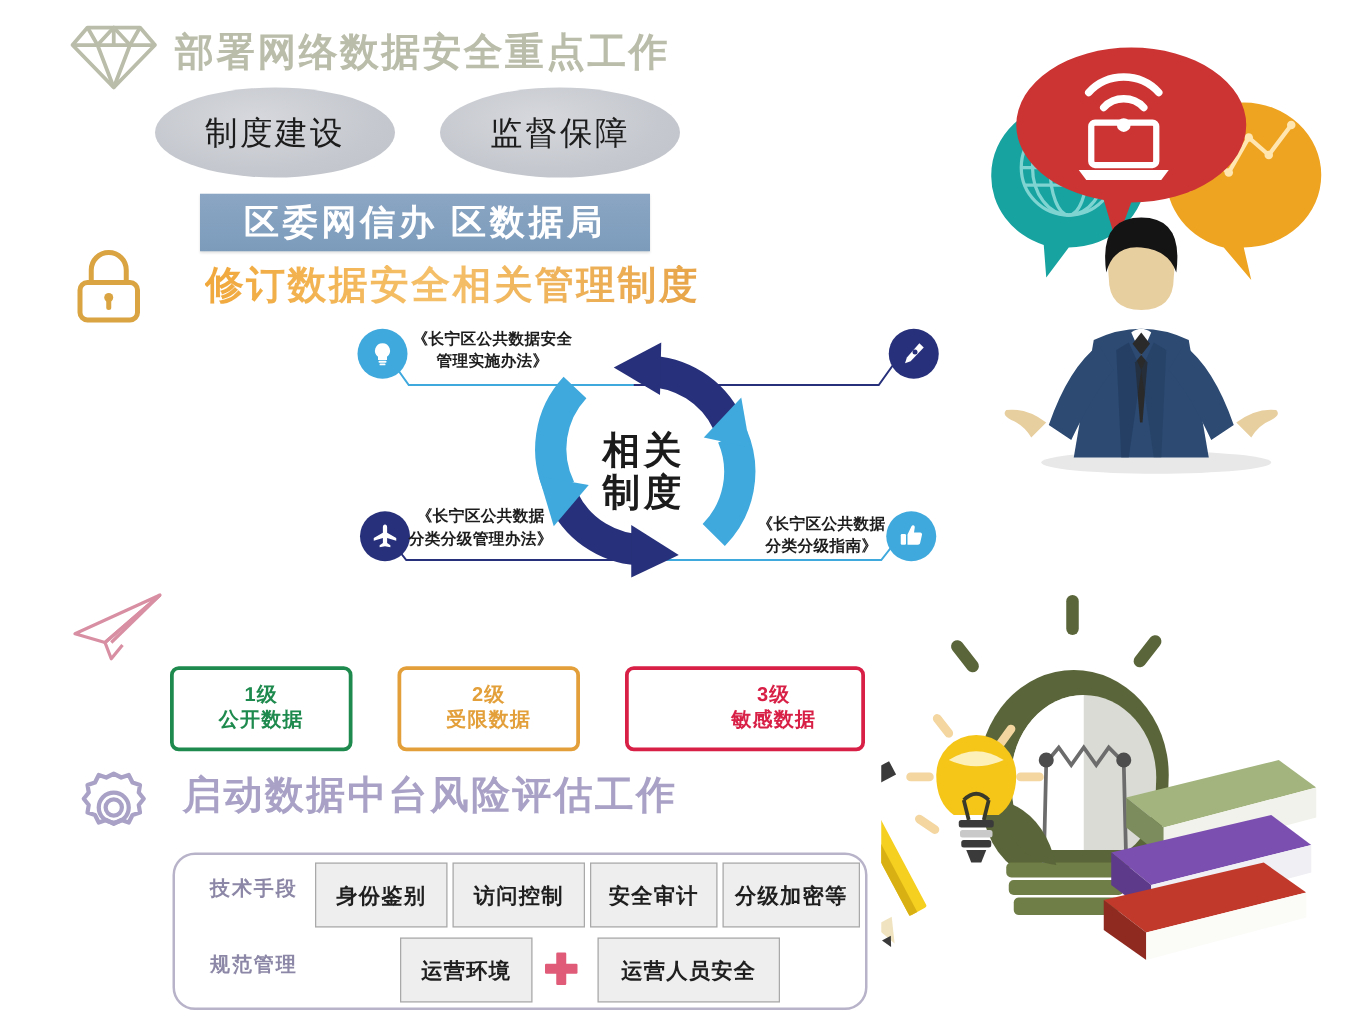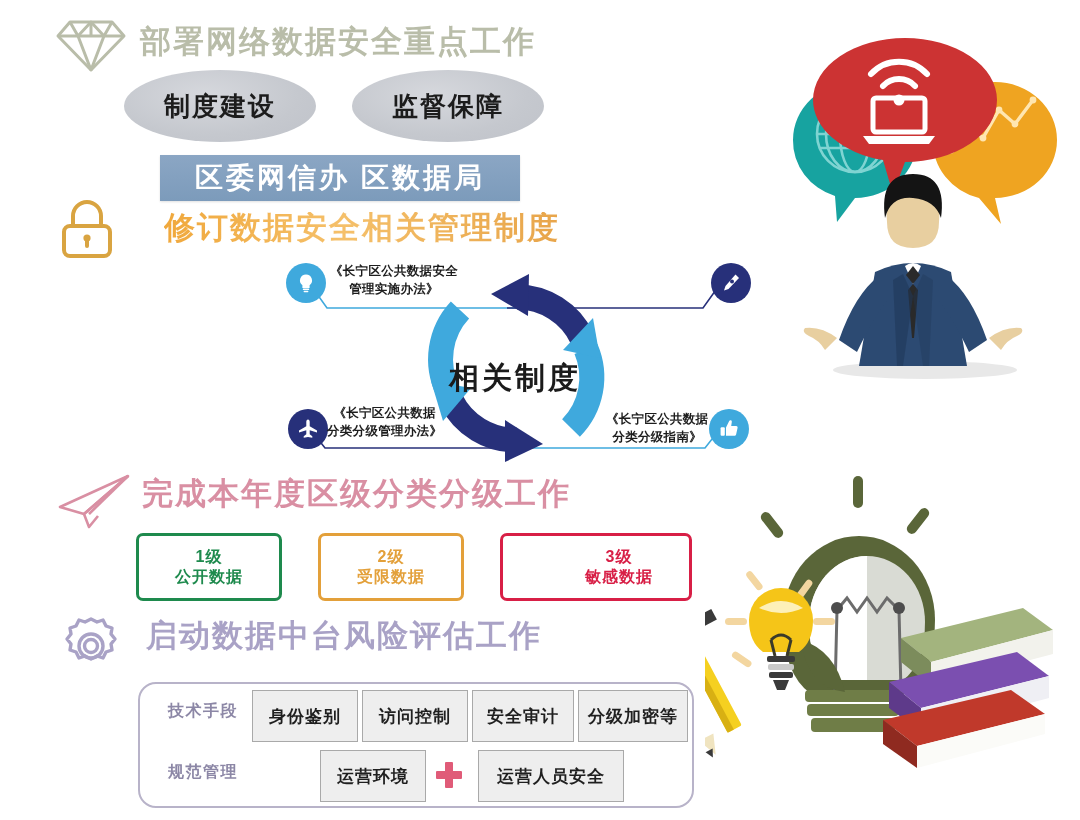--- a/index.html
+++ b/index.html
@@ -27,35 +27,35 @@
     -webkit-background-clip:text;background-clip:text;color:transparent;
   }
   .t-pink  {color:#d98fa3;}
   .t-purple{color:#a9a2c6;}
 
   
   .ellipse{
     width:192px;height:72px;border-radius:50%;
     background:radial-gradient(ellipse at 42% 35%,#d6d8dd 0%,#c5c8ce 60%,#bfc2c9 100%);
     display:flex;align-items:center;justify-content:center;
-    color:#1c1c1c;font-size:26px;font-weight:bold;letter-spacing:2px;
+    color:#1c1c1c;font-size:26px;font-weight:normal;letter-spacing:2px;
   }
   .banner{
     width:360px;height:46px;
     background:linear-gradient(180deg,#8ba6c4 0%,#7c9bbb 100%);
     display:flex;align-items:center;justify-content:center;
     color:#ffffff;font-size:28px;font-weight:bold;letter-spacing:3px;
     box-shadow:0 1px 2px rgba(0,0,0,.12);
   }
 
   
   .ring{position:absolute;left:400px;top:270px;width:230px;height:215px;}
   .ring-center{
     position:absolute;left:0;top:0;width:230px;height:215px;
-    display:flex;align-items:center;justify-content:center;
+    display:flex;flex-direction:column;align-items:center;justify-content:center;
     gap:0;pointer-events:none;
   }
   .ring-center span{
     font-size:30px;font-weight:bold;color:#1b1b1b;letter-spacing:3px;line-height:1.12;
   }
 
   .node-icon{
     position:absolute;width:40px;height:40px;border-radius:50%;
     display:flex;align-items:center;justify-content:center;
   }
@@ -209,21 +209,20 @@
 
   <div class="abs" style="left:54px;top:470px;width:84px;height:62px;">
     <svg width="84" height="62" viewBox="0 0 84 62">
       <g fill="none" stroke="#d98fa3" stroke-width="2.6" stroke-linejoin="round">
         <path d="M74 6 L6 37 L30 44 Z"></path>
         <path d="M74 6 L30 44 L35 57 L44 46"></path>
         <path d="M74 6 L35 44"></path>
       </g>
     </svg>
   </div>
-  <div class="abs sec-title t-pink" style="left:142px;top:478px;">完成本年度区级分类分级工作</div>
 
   <div class="abs lvl lvl-1" style="left:136px;top:533px;">
     <div>1级</div>
     <div>公开数据</div>
   </div>
   <div class="abs lvl lvl-2" style="left:318px;top:533px;">
     <div>2级</div>
     <div>受限数据</div>
   </div>
   <div class="abs lvl lvl-3" style="left:500px;top:533px;padding-left:46px;">

